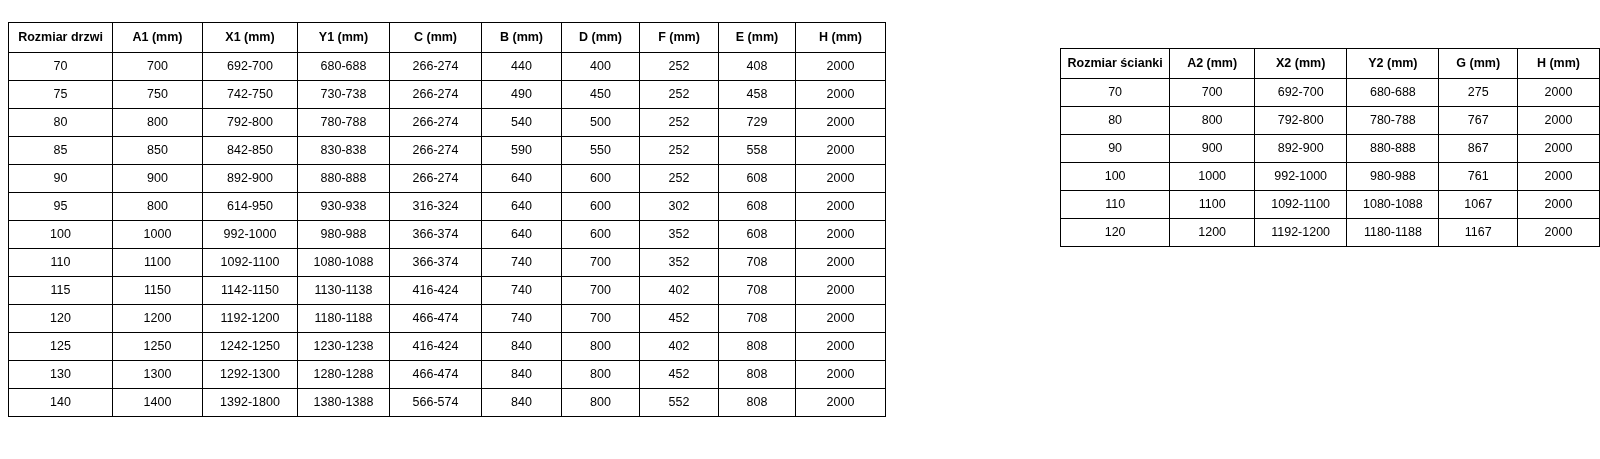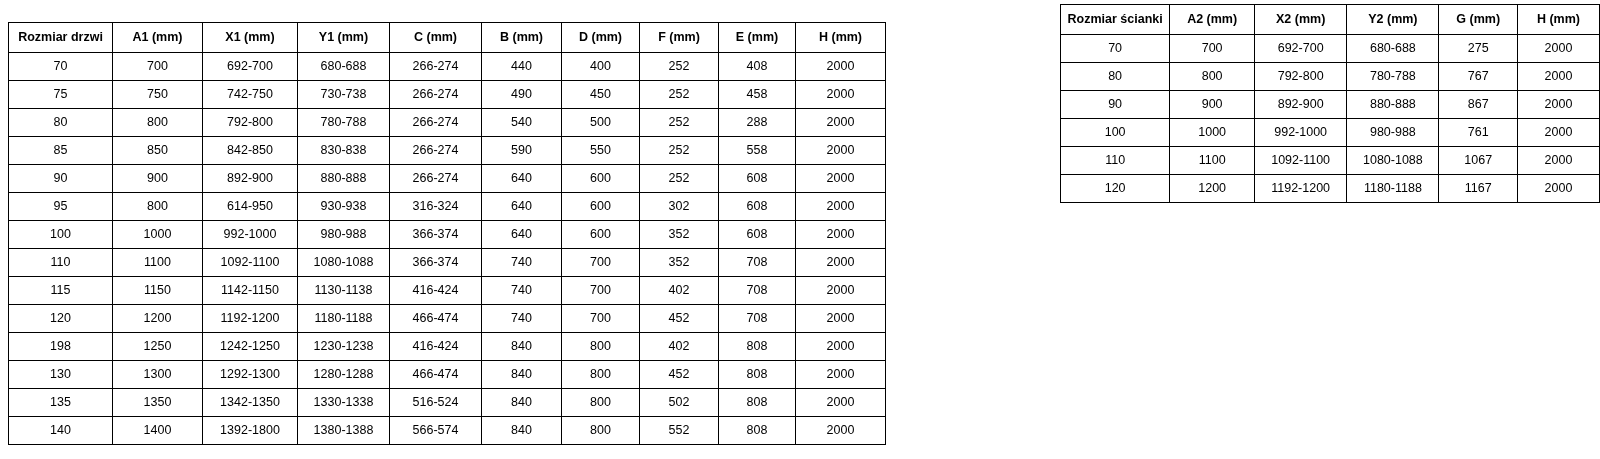--- a/index.html
+++ b/index.html
@@ -17,21 +17,21 @@
   .page {
     position: relative;
     width: 1600px;
     height: 459px;
   }
   .table-wrap {
     position: absolute;
     top: 4px;
   }
   #door-table-wrap { left: 8px; margin-top: 18px; }
-  #wall-table-wrap { left: 1060px; }
+  #wall-table-wrap { left: 1060px; margin-top: 44px; }
 
   table.spec {
     border-collapse: collapse;
     table-layout: fixed;
     background: #ffffff;
   }
   table.spec th,
   table.spec td {
     border: 1px solid #000000;
     text-align: center;
@@ -130,21 +130,21 @@
           </tr>
           <tr>
             <td>80</td>
             <td>800</td>
             <td>792-800</td>
             <td>780-788</td>
             <td>266-274</td>
             <td>540</td>
             <td>500</td>
             <td>252</td>
-            <td>288</td>
+            <td>729</td>
             <td>2000</td>
           </tr>
           <tr>
             <td>85</td>
             <td>850</td>
             <td>842-850</td>
             <td>830-838</td>
             <td>266-274</td>
             <td>590</td>
             <td>550</td>
@@ -218,52 +218,40 @@
             <td>1192-1200</td>
             <td>1180-1188</td>
             <td>466-474</td>
             <td>740</td>
             <td>700</td>
             <td>452</td>
             <td>708</td>
             <td>2000</td>
           </tr>
           <tr>
-            <td>198</td>
+            <td>125</td>
             <td>1250</td>
             <td>1242-1250</td>
             <td>1230-1238</td>
             <td>416-424</td>
             <td>840</td>
             <td>800</td>
             <td>402</td>
             <td>808</td>
             <td>2000</td>
           </tr>
           <tr>
             <td>130</td>
             <td>1300</td>
             <td>1292-1300</td>
             <td>1280-1288</td>
             <td>466-474</td>
             <td>840</td>
             <td>800</td>
             <td>452</td>
-            <td>808</td>
-            <td>2000</td>
-          </tr>
-          <tr>
-            <td>135</td>
-            <td>1350</td>
-            <td>1342-1350</td>
-            <td>1330-1338</td>
-            <td>516-524</td>
-            <td>840</td>
-            <td>800</td>
-            <td>502</td>
             <td>808</td>
             <td>2000</td>
           </tr>
           <tr>
             <td>140</td>
             <td>1400</td>
             <td>1392-1800</td>
             <td>1380-1388</td>
             <td>566-574</td>
             <td>840</td>

